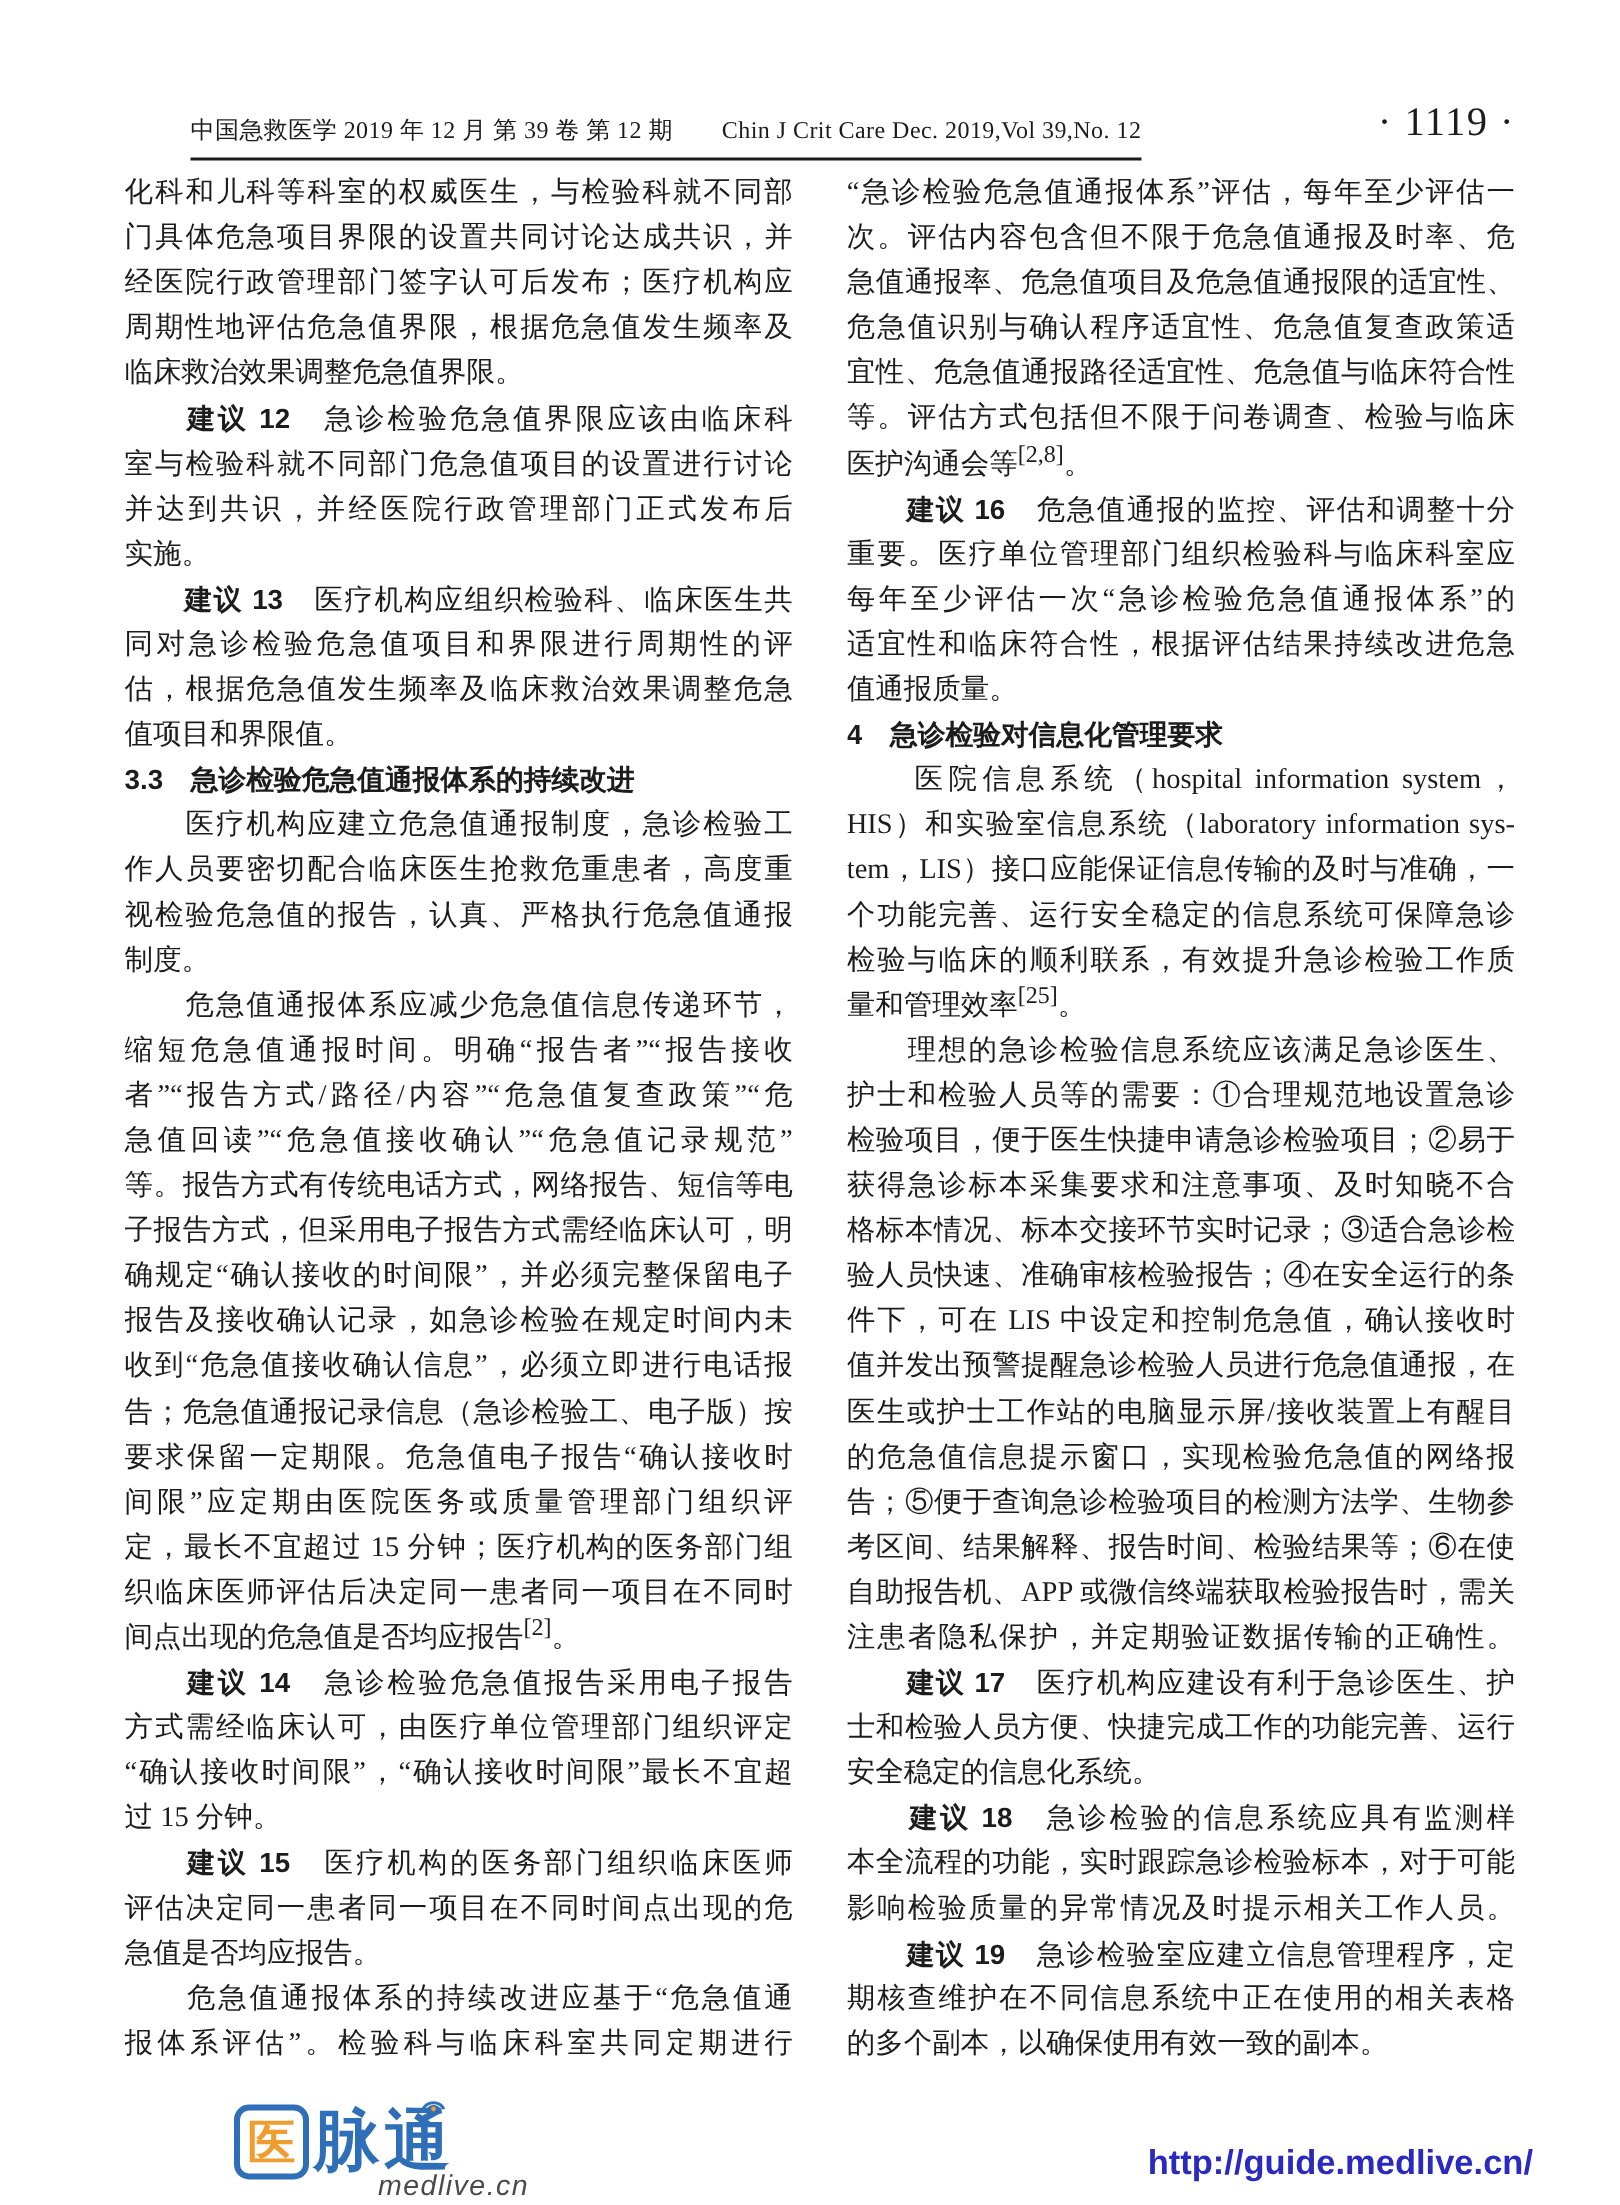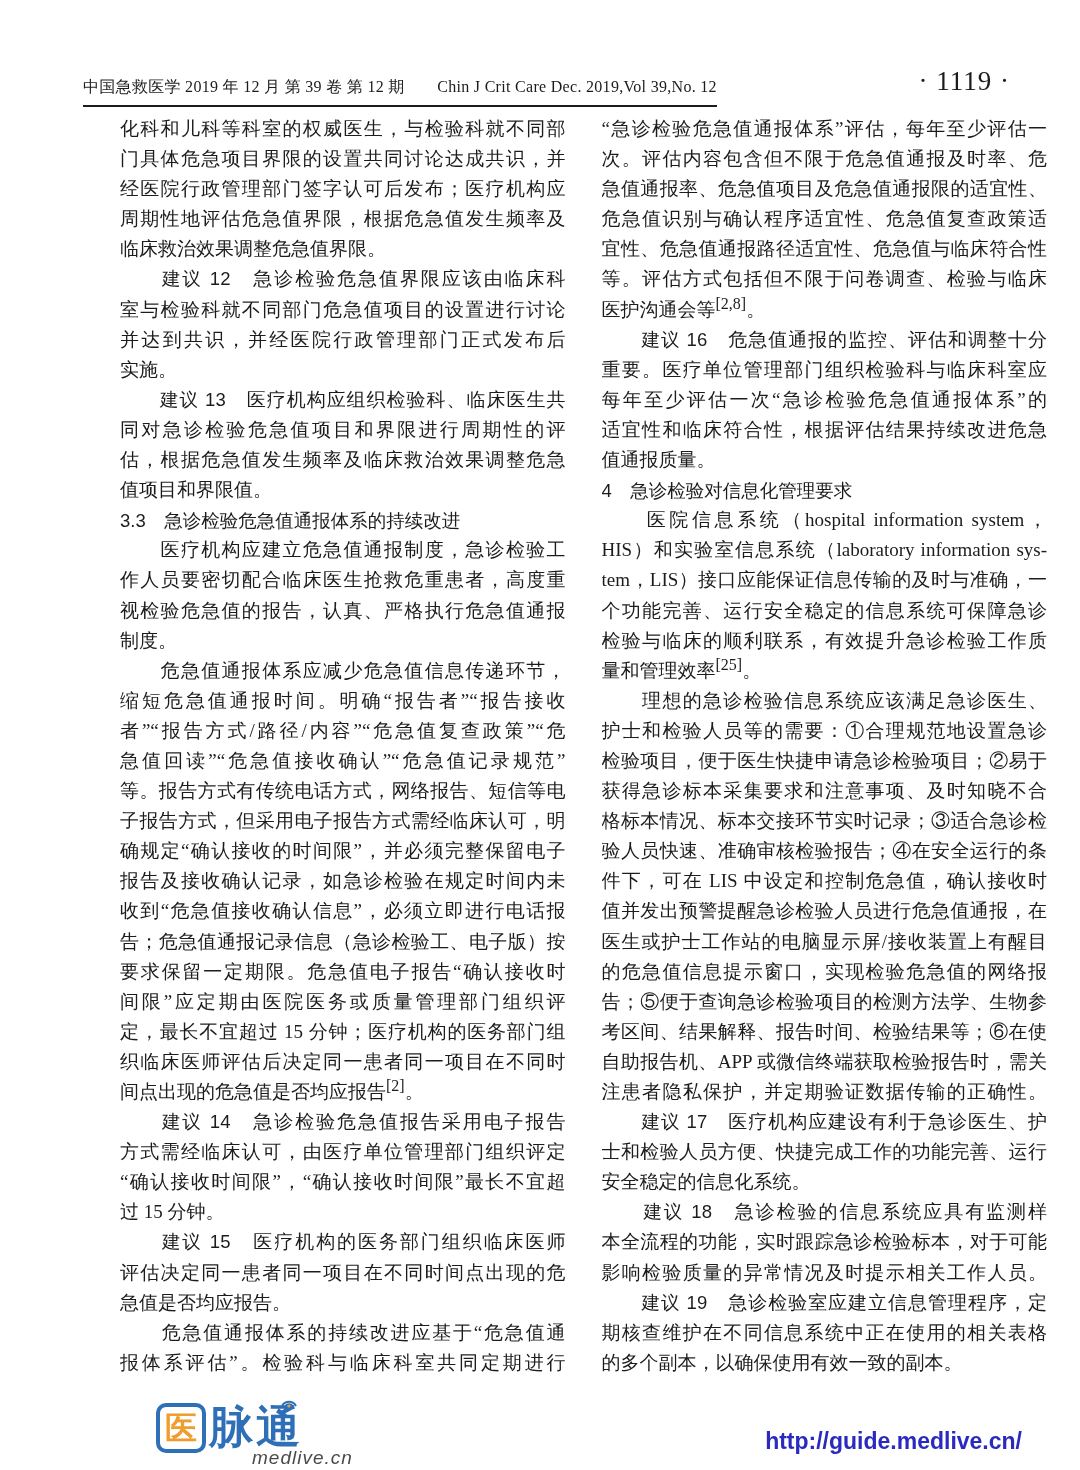--- a/index.html
+++ b/index.html
@@ -13,37 +13,38 @@
   }
   
   .header{
     position:absolute;left:83px;top:66px;width:927px;
     display:flex;justify-content:space-between;align-items:flex-end;
   }
   .journal{
     font-size:16px;letter-spacing:.3px;
     border-bottom:2px solid #1c1c1c;padding-bottom:7px;
     white-space:nowrap;
+    margin-left:44px;
   }
   .pageno{
     font-size:27px;letter-spacing:1px;padding-bottom:10px;white-space:nowrap;
   }
   
   .cols{
     position:absolute;left:83px;top:114px;width:927px;
-    display:flex;gap:36px;margin-left:37px;
+    display:flex;gap:36px;
   }
   .col{width:452px;}
   .line{
     height:30.1px;line-height:30.1px;font-size:19px;
     text-align:justify;text-align-last:justify;
     overflow:hidden;white-space:normal;
   }
   .line.end{text-align-last:left;}
-  .b{font-weight:400;font-family:"Liberation Sans","DejaVu Sans",sans-serif;font-size:18.5px;}
+  .b{font-weight:700;font-family:"Liberation Sans","DejaVu Sans",sans-serif;font-size:18.5px;}
   .para.heading .line{
     font-weight:700;font-family:"Liberation Sans","DejaVu Sans",sans-serif;
     text-align-last:left;font-size:19.5px;
   }
   sup{font-size:16px;line-height:0;vertical-align:super;letter-spacing:0;}
   
   .footer-logo{position:absolute;left:156px;top:1398px;height:64px;}
   .logo-row{display:flex;align-items:center;}
   .logo-box{
     width:42px;height:42px;border:4px solid #2e6fb7;border-radius:10px;

